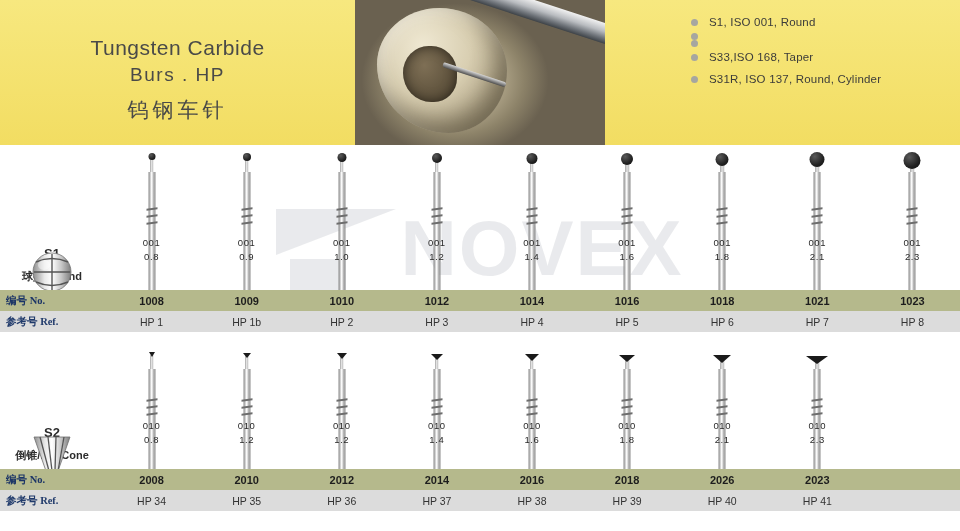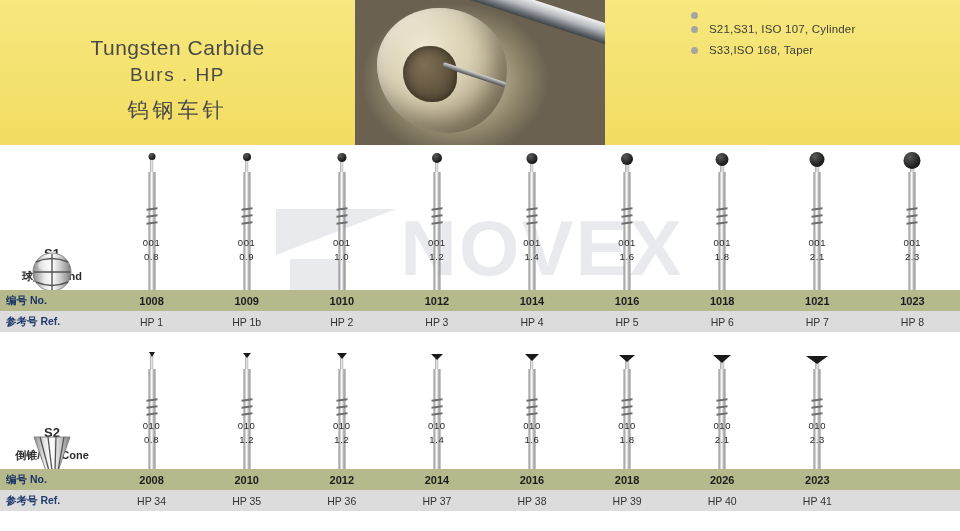--- a/index.html
+++ b/index.html
@@ -284,20 +284,21 @@
     width: 104px;
     flex: none;
     display: flex;
     align-items: center;
     justify-content: flex-start;
     padding-left: 6px;
     font-size: 10.5px;
     font-weight: 700;
     color: #203a6b;
     white-space: nowrap;
+    font-family: Liberation Serif, serif;
   }
   .strip-olive .strip-head { color: #1b3466; }
   .strip-cells { display: flex; flex: 1; }
   .strip-cell {
     flex: 1;
     display: flex;
     align-items: center;
     justify-content: center;
     font-size: 10.5px;
     color: #1d1d1d;
@@ -321,28 +322,35 @@
     <div class="photo-bg"></div>
     <div class="photo-tooth"></div>
     <div class="photo-bur"></div>
     <div class="photo-handpiece"></div>
   </div>
 
   <div class="header-right">
     <ul class="shape-list">
       <li>
         <span class="bullet"></span>
+        <span>S1,  ISO 001, Round</span>
       </li>
       <li>
         <span class="bullet"></span>
-        <span>S21,S31, ISO 107, Cylinder</span>
+      </li>
+      <li>
+        <span class="bullet"></span>
       </li>
       <li>
         <span class="bullet"></span>
         <span>S33,ISO 168, Taper</span>
+      </li>
+      <li>
+        <span class="bullet"></span>
+        <span>S31R, ISO 137, Round, Cylinder</span>
       </li>
     </ul>
   </div>
 </div>
 
 <div class="watermark">
   <div class="wm-inner">
     <div class="wm-mark">
       <div class="tri"></div>
         <div class="sq"></div>

